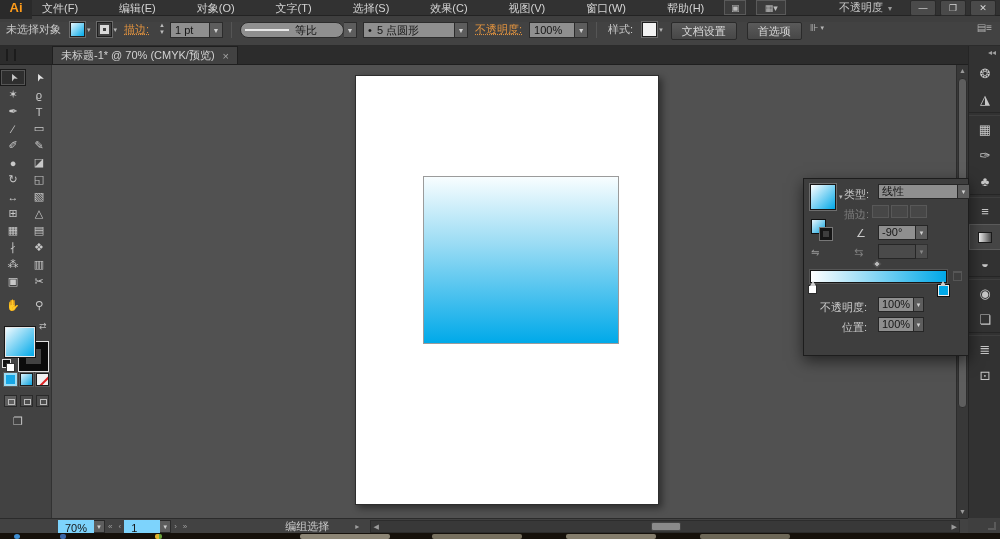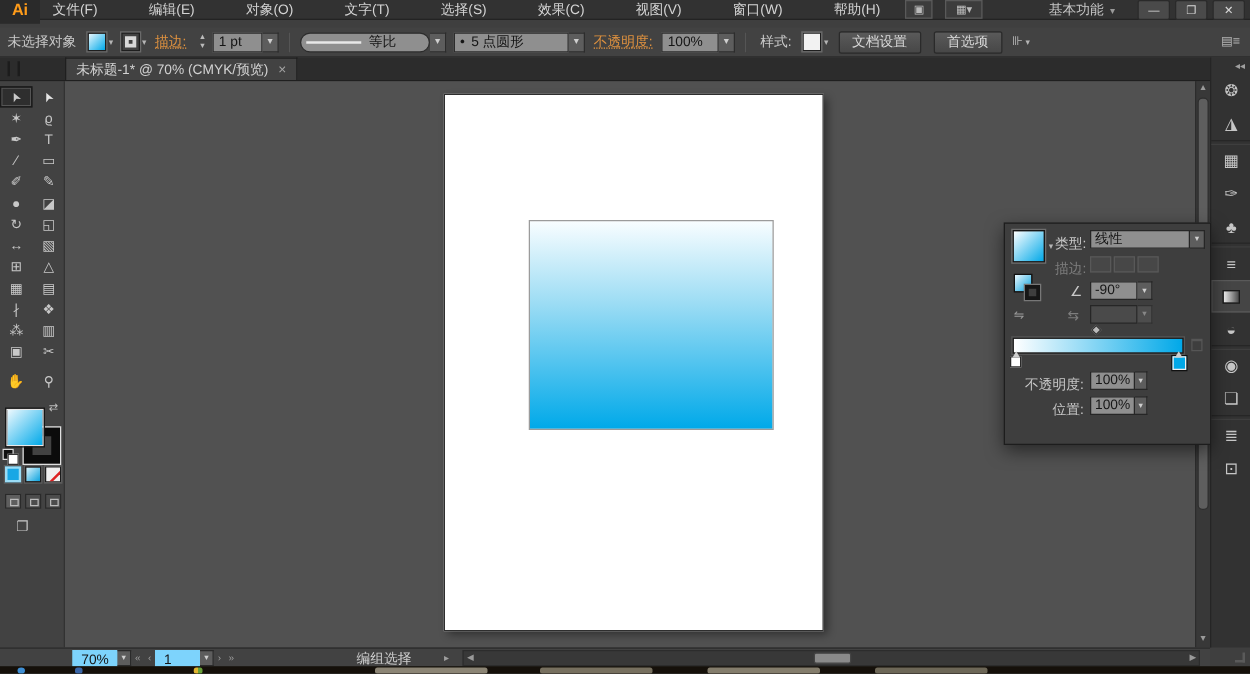--- a/index.html
+++ b/index.html
@@ -11,21 +11,21 @@
   #menubar { left:0; top:0; width:1000px; height:16px; background:#323232; border-bottom:1px solid #232323; display:flex; align-items:center; }
   #ai-logo { width:32px; height:22px; background:#2a2a2a; color:#ff9c1a; font-weight:bold; font-size:13px; display:flex; align-items:center; justify-content:center; }
   .menu-item { padding:0 10px; height:22px; line-height:22px; color:#d4d4d4; cursor:default; }
   .mb-icon { width:22px; height:15px; border:1px solid #5a5a5a; background:#3c3c3c; margin-left:10px; display:flex; align-items:center; justify-content:center; font-size:9px; color:#bbb; }
   #menubar-right { margin-left:auto; display:flex; align-items:center; }
   #workspace-switcher { color:#c5c5c5; margin-right:18px; font-size:11px; }
   #workspace-switcher .caret { font-size:8px; color:#999; margin-left:5px; }
   .win-btn { width:26px; height:16px; margin-right:4px; background:#4a4a4a; border:1px solid #2a2a2a; color:#d8d8d8; font-size:9px; line-height:14px; text-align:center; border-radius:2px; }
 
   
-  #optionsbar { left:0; top:22px; width:1000px; height:24px; background:#424242; border-bottom:1px solid #2b2b2b; display:flex; align-items:center; }
+  #optionsbar { left:0; top:22px; width:1000px; height:24px; background:#424242; border-bottom:1px solid #2b2b2b; display:flex; align-items:flex-start; }
   .opt-label { color:#c9c9c9; margin:0 6px; white-space:nowrap; }
   .opt-link { color:#e0923f; text-decoration:underline dotted; margin:0 4px; white-space:nowrap; }
   .swatch-combo { display:flex; align-items:center; margin:0 3px; }
   .swatch { width:15px; height:15px; border:1px solid #1e1e1e; outline:1px solid #6a6a6a; }
   .sw-fill-grad { background:linear-gradient(135deg,#e8f7fd,#00a9e9); }
   .sw-stroke { background:#424242; position:relative; }
   .sw-stroke::after { content:""; position:absolute; inset:2px; border:3px solid #d9d9d9; }
   .sw-white { background:#f2f2f2; }
   .mini-caret { font-size:7px; color:#b5b5b5; margin-left:2px; }
   .field { background:#8f8f8f; color:#151515; border:1px solid #2c2c2c; height:16px; line-height:14px; padding:0 4px; display:inline-flex; align-items:center; }
@@ -95,21 +95,21 @@
   .gp-tab.active { background:#3e3e3e; color:#e6e6e6; border:1px solid #1d1d1d; border-bottom:none; }
   #gp-tabicons { margin-left:auto; color:#a8a8a8; font-size:8px; padding-right:4px; }
   #gp-body { position:relative; height:160px; }
   #gp-swatch { position:absolute; left:6px; top:5px; width:26px; height:26px; background:linear-gradient(135deg,#ffffff,#00a8e8); border:1px solid #161616; outline:1px solid #6e6e6e; }
   #gp-swatch-caret { position:absolute; left:35px; top:14px; font-size:7px; color:#b5b5b5; }
   #gp-proxy-front { position:absolute; left:7px; top:40px; width:15px; height:15px; background:linear-gradient(135deg,#eaf7fd,#0aa3df); border:1px solid #111; }
   #gp-proxy-back { position:absolute; left:16px; top:49px; width:12px; height:12px; border:3px solid #161616; outline:1px solid #777; background:#3e3e3e; }
   #gp-reverse-icon { position:absolute; left:7px; top:68px; color:#9a9a9a; font-size:10px; }
   .gp-label { position:absolute; color:#c9c9c9; }
   .gp-label.dim { color:#7e7e7e; }
-  .gp-field { position:absolute; display:flex; }
+  .gp-field { position:absolute; display:flex;margin-left:6px; }
   .gp-field .val { background:#8f8f8f; color:#161616; border:1px solid #262626; height:15px; line-height:13px; padding:0 3px; flex:1; }
   .gp-field .val.dis { background:#4a4a4a; }
   .gp-field .arr { width:12px; height:15px; background:#5d5d5d; border:1px solid #262626; border-left:none; color:#cfcfcf; font-size:6px; text-align:center; line-height:14px; }
   .gp-minibtn { width:17px; height:13px; background:#474747; border:1px solid #585858; margin-right:2px; }
   #gp-midpoint { position:absolute; left:70px; top:82px; width:6px; height:6px; background:#b9b9b9; transform:rotate(45deg); border:1px solid #333; }
   #gp-bar { position:absolute; left:6px; top:91px; width:137px; height:13px; background:linear-gradient(90deg,#ffffff,#00a8e8); border:1px solid #161616; outline:1px solid #565656; }
   .gstop { position:absolute; top:106px; width:9px; height:9px; border:1px solid #2a2a2a; }
   .gstop::before { content:""; position:absolute; left:1px; top:-5px; border-left:3px solid transparent; border-right:3px solid transparent; border-bottom:5px solid #cfcfcf; }
   #gstop-start { left:4px; background:#ffffff; }
   #gstop-end { left:134px; width:11px; height:11px; background:#00a8e8; border:1px solid #f0f0f0; box-shadow:0 0 0 1px #111; }
@@ -142,21 +142,21 @@
       <div class="menu-item"><span>选择(S)</span></div>
       <div class="menu-item"><span>效果(C)</span></div>
       <div class="menu-item"><span>视图(V)</span></div>
       <div class="menu-item"><span>窗口(W)</span></div>
       <div class="menu-item"><span>帮助(H)</span></div>
     </div>
   <div class="mb-icon">▣</div>
   <div class="mb-icon" style="width:30px;">▦▾</div>
   <div id="menubar-right">
     <div id="workspace-switcher">
-      <span>基本功能</span><span class="caret">▾</span>
+      <span>不透明度</span><span class="caret">▾</span>
     </div>
     <div class="win-btn">—</div>
     <div class="win-btn">❐</div>
     <div class="win-btn">✕</div>
   </div>
 </div>
 
 <div id="optionsbar" class="abs">
   <span class="opt-label">未选择对象</span>
   <div class="swatch-combo">

